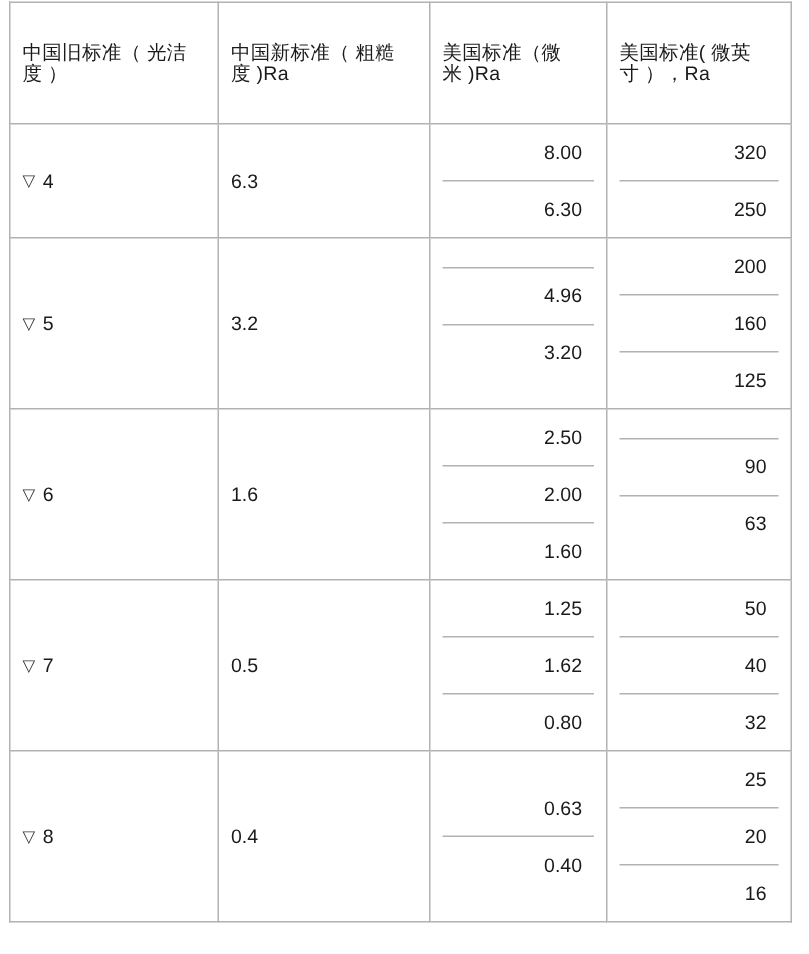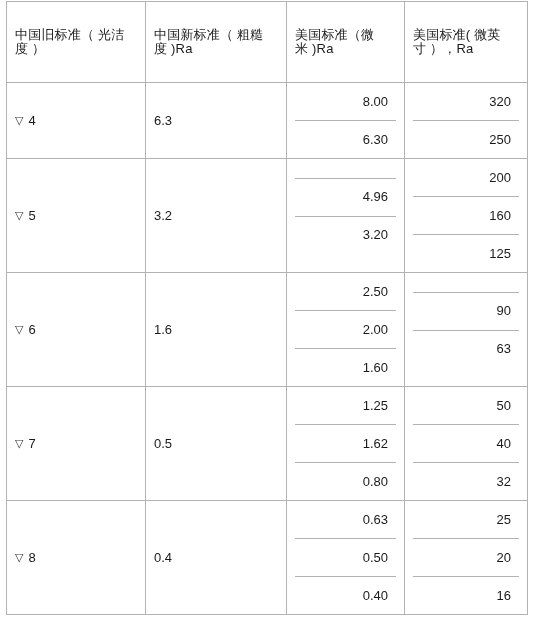--- a/index.html
+++ b/index.html
@@ -249,23 +249,20 @@
       <tr>
         <td class="grade" style="height: 111px;"><span class="tri-icon">▽</span><span class="grade-num">8</span></td>
         <td class="ra">0.4</td>
         <td class="nest">
           <table class="subgrid">
             <tbody>
               <tr>
                 <td class="sub" style="border-top: 0px; border-left: 0px; border-right: 0px;">0.63</td>
               </tr>
               <tr>
-                <td class="sub" style="border-left: 0px; border-right: 0px;">0.50</td>
-              </tr>
-              <tr>
                 <td class="sub" style="border-bottom: 0px; border-left: 0px; border-right: 0px;">0.40</td>
               </tr>
             </tbody>
           </table>
         </td>
         <td class="nest">
           <table class="subgrid">
             <tbody>
               <tr>
                 <td class="sub" style="border-top: 0px; border-left: 0px; border-right: 0px;">25</td>

